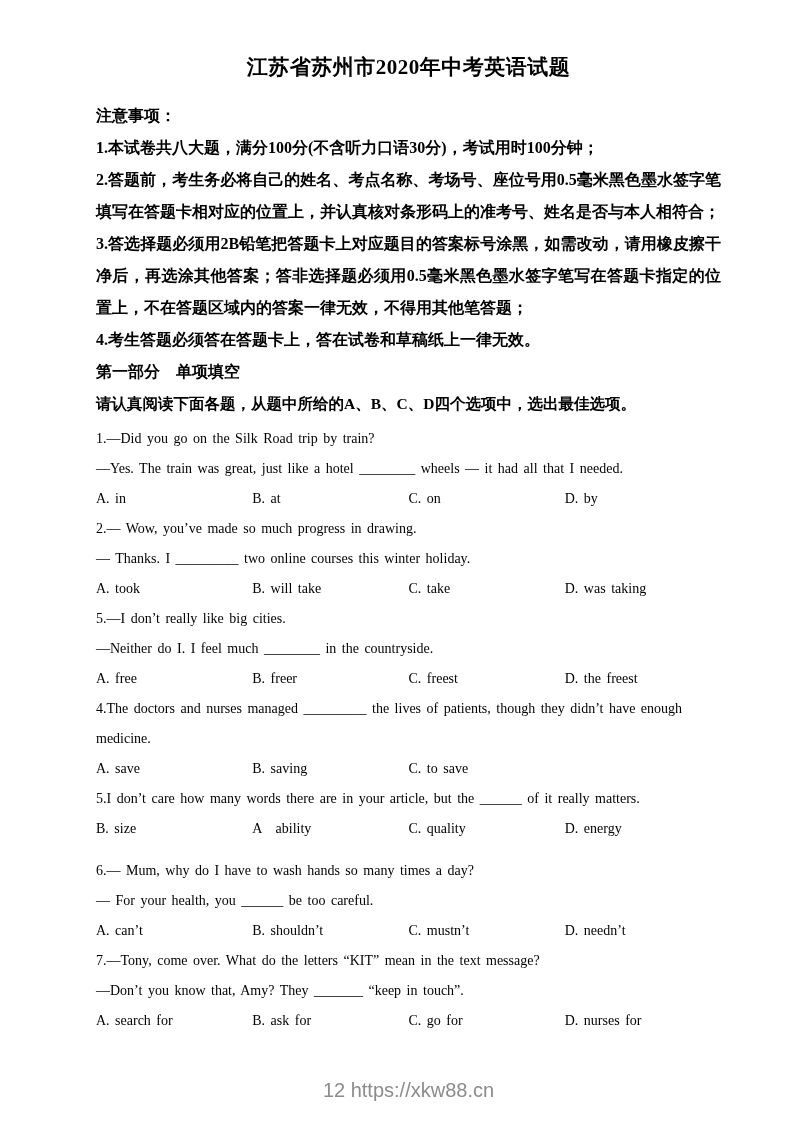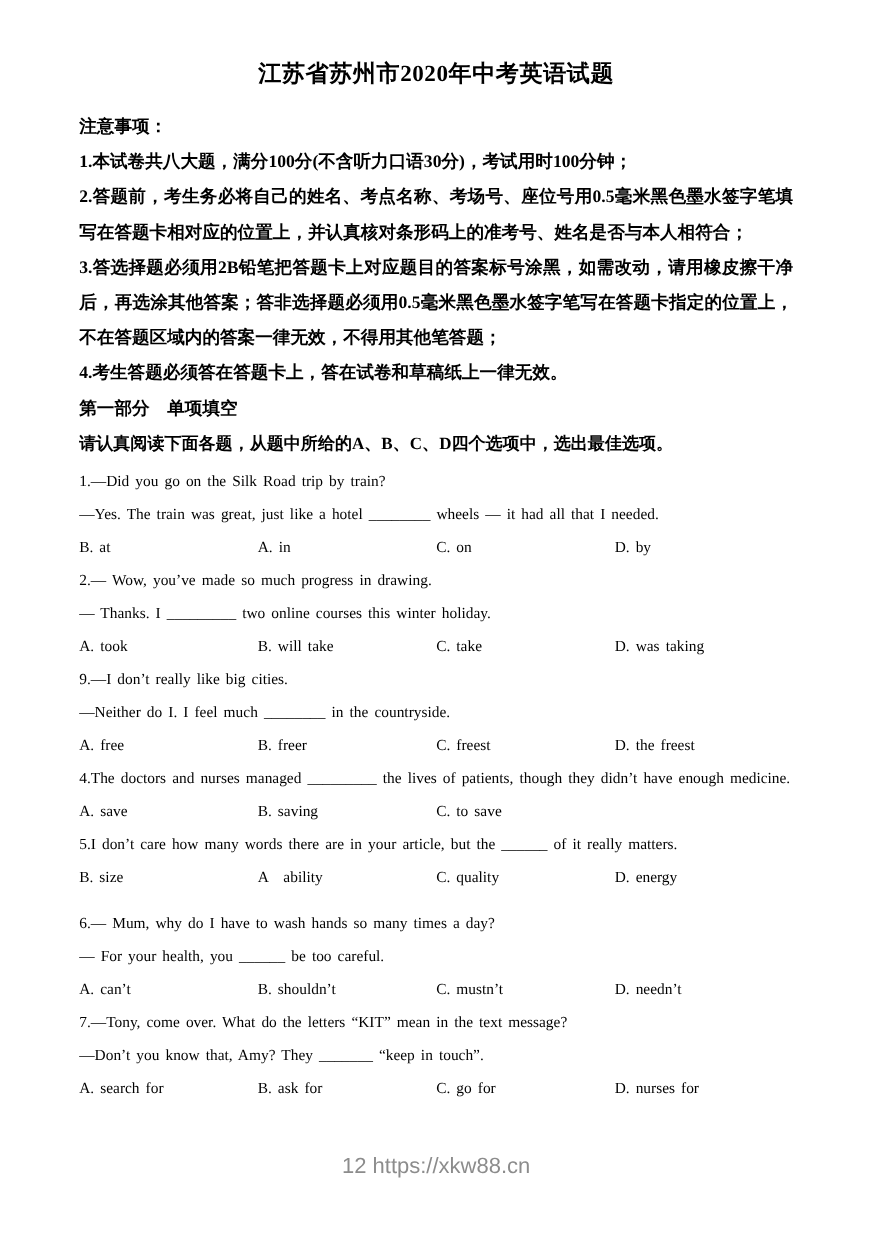--- a/index.html
+++ b/index.html
@@ -10,21 +10,21 @@
   body {
     width: 793px;
     min-height: 1122px;
     font-family: "Liberation Serif", "DejaVu Serif", serif;
     color: #000000;
   }
   .page {
     box-sizing: border-box;
     width: 793px;
     min-height: 1122px;
-    padding: 52px 72px 20px 72px;
+    padding: 52px 72px 20px 96px;
   }
   .title {
     text-align: center;
     font-size: 21px;
     font-weight: bold;
     margin: 0 0 18px 0;
     line-height: 30px;
     letter-spacing: 0.5px;
   }
   .notice-heading {
@@ -99,40 +99,40 @@
     <p class="notice-item">4.考生答题必须答在答题卡上，答在试卷和草稿纸上一律无效。</p>
   </div>
 
   <p class="section-heading">第一部分　单项填空</p>
   <p class="section-instruction">请认真阅读下面各题，从题中所给的A、B、C、D四个选项中，选出最佳选项。</p>
 
   <div class="question">
     <p class="q-line">1.—Did you go on the Silk Road trip by train?</p>
     <p class="q-line">—Yes. The train was great, just like a hotel ________ wheels — it had all that I needed.</p>
     <div class="options">
+      <span class="opt">A. in</span>
       <span class="opt">B. at</span>
-      <span class="opt">A. in</span>
       <span class="opt">C. on</span>
       <span class="opt">D. by</span>
     </div>
   </div>
 
   <div class="question">
     <p class="q-line">2.— Wow, you’ve made so much progress in drawing.</p>
     <p class="q-line">— Thanks. I _________ two online courses this winter holiday.</p>
     <div class="options">
       <span class="opt">A. took</span>
       <span class="opt">B. will take</span>
       <span class="opt">C. take</span>
       <span class="opt">D. was taking</span>
     </div>
   </div>
 
   <div class="question">
-    <p class="q-line">9.—I don’t really like big cities.</p>
+    <p class="q-line">5.—I don’t really like big cities.</p>
     <p class="q-line">—Neither do I. I feel much ________ in the countryside.</p>
     <div class="options">
       <span class="opt">A. free</span>
       <span class="opt">B. freer</span>
       <span class="opt">C. freest</span>
       <span class="opt">D. the freest</span>
     </div>
   </div>
 
   <div class="question">

